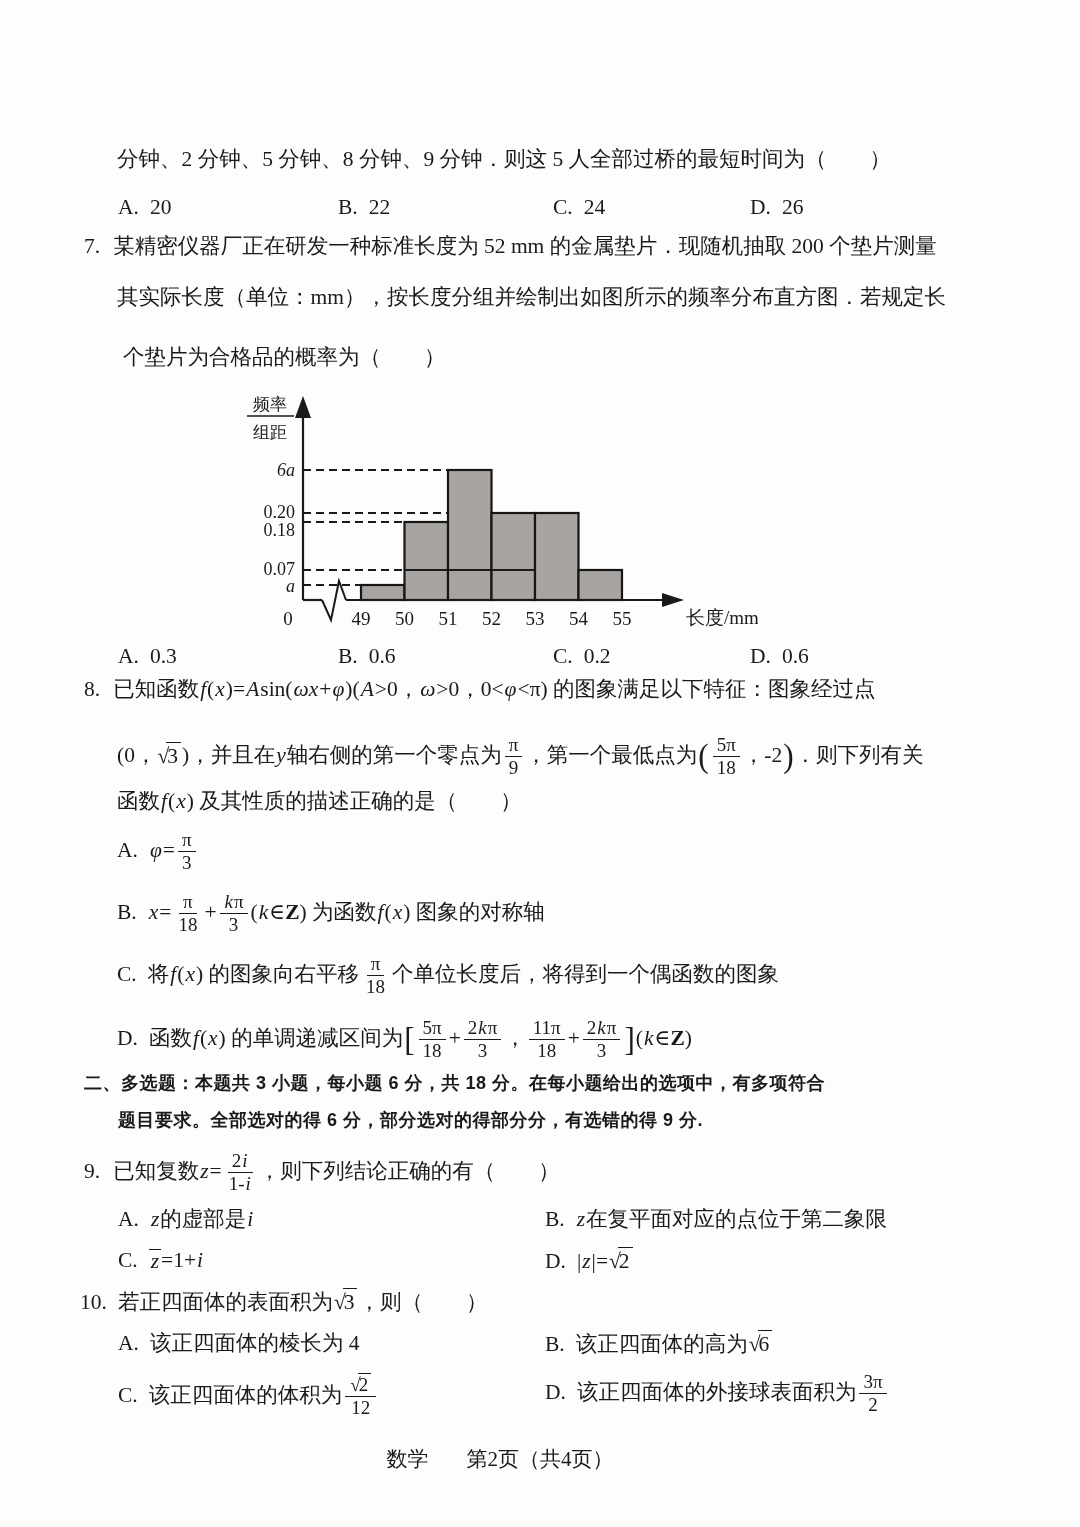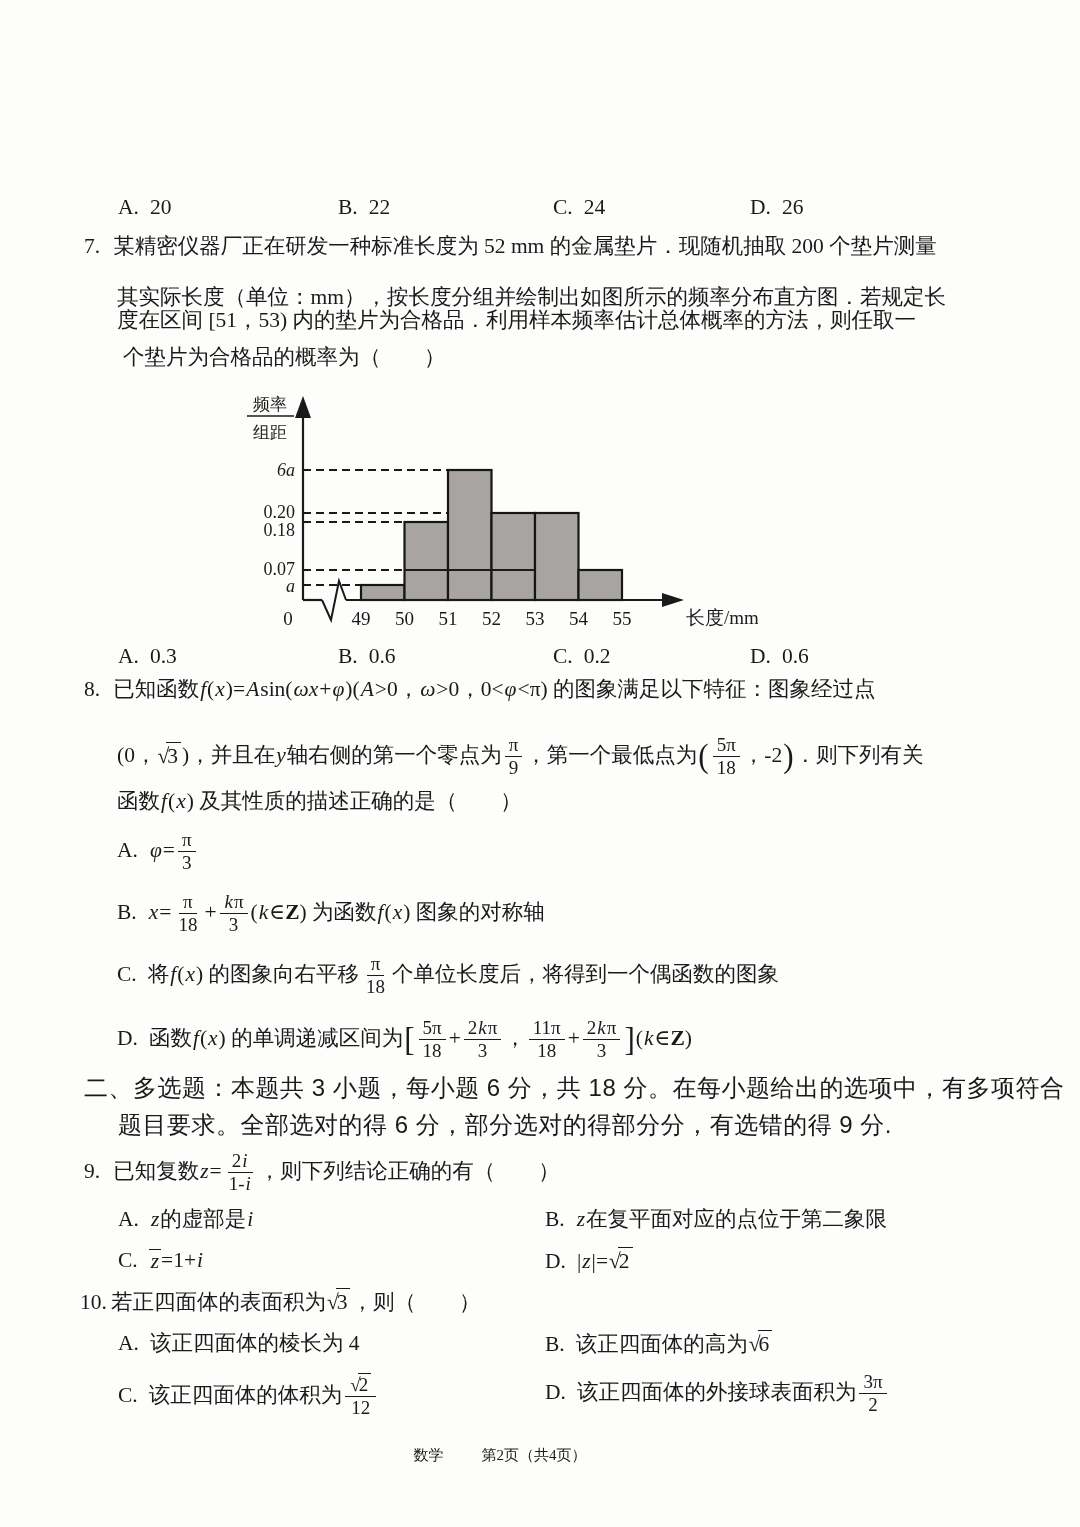--- a/index.html
+++ b/index.html
@@ -18,44 +18,45 @@
     white-space:nowrap;
     font-size:21.5px;
     line-height:1.3;
   }
   .tall{height:58px;}
   .qnum{margin-right:13px;}
   .olabel{margin-right:11px;}
   .m{display:inline-flex;align-items:center;}
   .sec-bold{
     font-family:"Liberation Sans","DejaVu Sans",sans-serif;
-    font-weight:400;font-size:24px;letter-spacing:0.5px;
+    font-weight:700;font-size:18px;letter-spacing:0.5px;
   }
   
   .mi{font-style:italic;padding:0 1px;}
   .mb{font-weight:700;}
   .big{font-size:1.45em;font-weight:400;margin:0 1px;transform:scaleY(1.08);}
   .frac{
     display:inline-flex;flex-direction:column;align-items:center;
     font-size:19px;line-height:1.15;margin:0 3px;
   }
   .frac .num{padding:0 4px;border-bottom:1.6px solid #1a1a1a;display:inline-flex;align-items:center;}
   .frac .den{padding:0 4px;display:inline-flex;align-items:center;}
   .sqrt{display:inline-flex;align-items:baseline;margin:0 1px;}
   .sqrt .rdx{letter-spacing:-1px;}
   .sqrt .rad{border-top:1.6px solid #1a1a1a;margin-left:-2px;padding:0 3px 0 1px;}
   .ovl{display:inline-block;border-top:1.6px solid #1a1a1a;padding:0 2px;font-style:italic;line-height:1.1;}
-  .footer-line{justify-content:center;gap:38px;font-size:15px;}
+  .footer-line{justify-content:center;gap:38px;font-size:21px;}
   svg text{font-family:"Liberation Serif","DejaVu Serif",serif;fill:#1a1a1a;}
 </style>
 </head>
 <body>
 
 <div class="page">
 
+  <div class="line" style="top:146px;left:117px">分钟、2 分钟、5 分钟、8 分钟、9 分钟．则这 5 人全部过桥的最短时间为（　　）</div>
   <div class="line" style="top:194px;left:118px">
     <span class="olabel">A.</span>
     <span>20</span>
   </div>
   <div class="line" style="top:194px;left:338px">
     <span class="olabel">B.</span>
     <span>22</span>
   </div>
   <div class="line" style="top:194px;left:553px">
     <span class="olabel">C.</span>
@@ -64,21 +65,20 @@
   <div class="line" style="top:194px;left:750px">
     <span class="olabel">D.</span>
     <span>26</span>
   </div>
 
   <div class="line" style="top:233px;left:84px">
     <span class="qnum">7.</span>
     <span>某精密仪器厂正在研发一种标准长度为 52 mm 的金属垫片．现随机抽取 200 个垫片测量</span>
   </div>
   <div class="line" style="top:284px;left:117px">其实际长度（单位：mm），按长度分组并绘制出如图所示的频率分布直方图．若规定长</div>
-  <div class="line" style="top:307px;left:117px">度在区间 [51，53) 内的垫片为合格品．利用样本频率估计总体概率的方法，则任取一</div>
   <div class="line" style="top:344px;left:123px">个垫片为合格品的概率为（　　）</div>
 
   <svg id="hist" width="520" height="258" viewBox="0 0 520 258" style="position:absolute;left:238px;top:384px">
       <line x1="65" y1="201" x2="123" y2="201" stroke="#1a1a1a" stroke-width="2" stroke-dasharray="8,5"></line>
       <line x1="65" y1="186" x2="166.5" y2="186" stroke="#1a1a1a" stroke-width="2" stroke-dasharray="8,5"></line>
       <line x1="65" y1="138" x2="166.5" y2="138" stroke="#1a1a1a" stroke-width="2" stroke-dasharray="8,5"></line>
       <line x1="65" y1="129" x2="210" y2="129" stroke="#1a1a1a" stroke-width="2" stroke-dasharray="8,5"></line>
       <line x1="65" y1="86" x2="210" y2="86" stroke="#1a1a1a" stroke-width="2" stroke-dasharray="8,5"></line>
       <rect x="123" y="201" width="43.5" height="15" fill="#a8a4a1" stroke="#161616" stroke-width="2.2"></rect>
       <rect x="166.5" y="138" width="43.5" height="78" fill="#a8a4a1" stroke="#161616" stroke-width="2.2"></rect>
@@ -213,21 +213,21 @@
   </div>
   <div class="line" style="top:1247px;left:545px">
     <span class="olabel">D.</span>
     <span class="m">|<span class="mi">z</span>|=<span class="sqrt">
           <span class="rdx">√</span>
           <span class="rad">2</span>
         </span></span>
   </div>
 
   <div class="line" style="top:1288px;left:80px">
-    <span class="qnum" style="margin-right:4px">10.</span>
+    <span class="qnum" style="margin-right:11px">10.</span>
     <span class="m">若正四面体的表面积为<span class="sqrt">
           <span class="rdx">√</span>
           <span class="rad">3</span>
         </span>，则（　　）</span>
   </div>
   <div class="line" style="top:1330px;left:118px">
     <span class="olabel">A.</span>
     <span class="m">该正四面体的棱长为 4</span>
   </div>
   <div class="line" style="top:1330px;left:545px">

